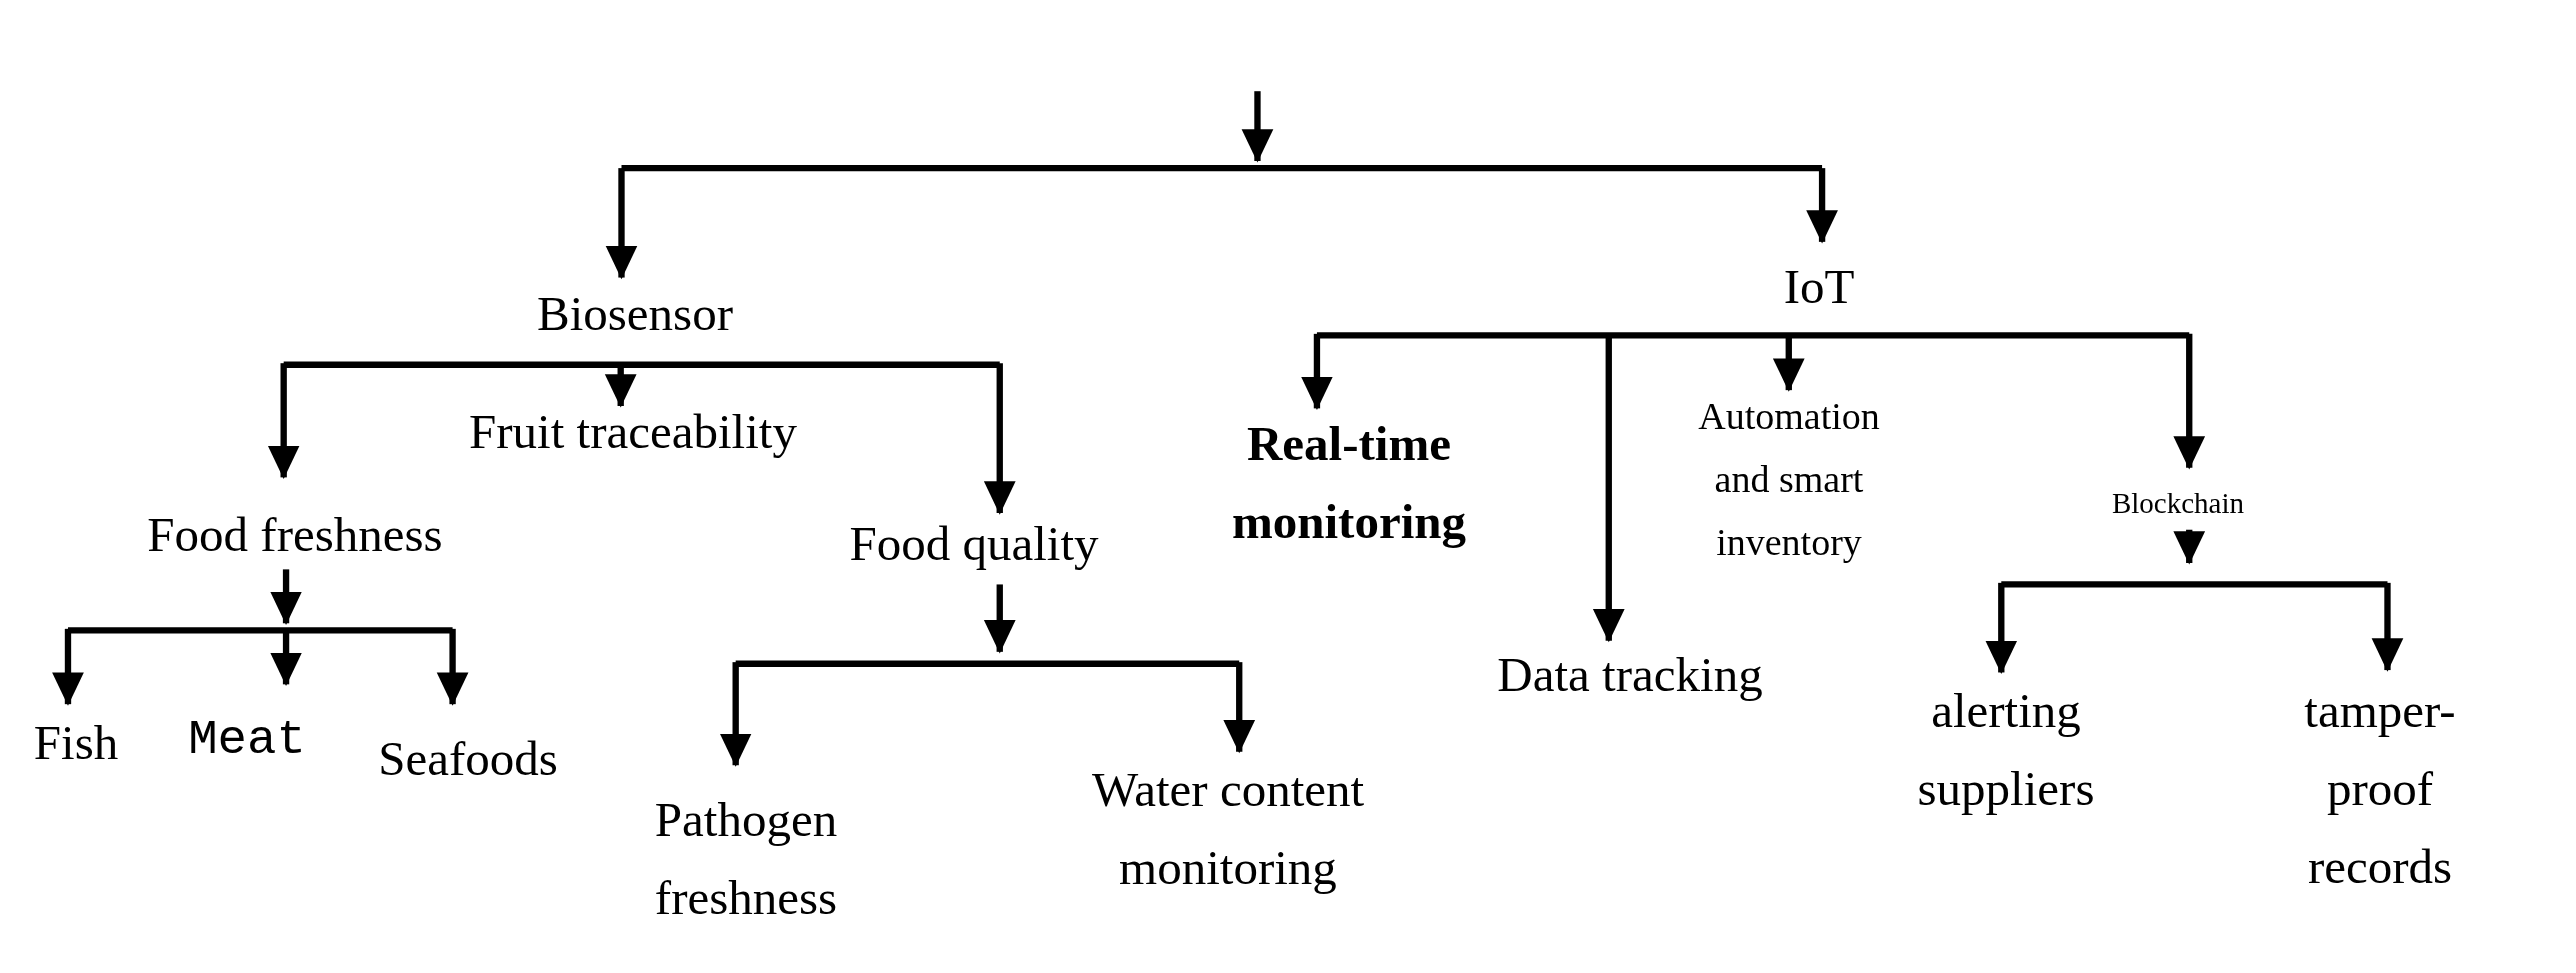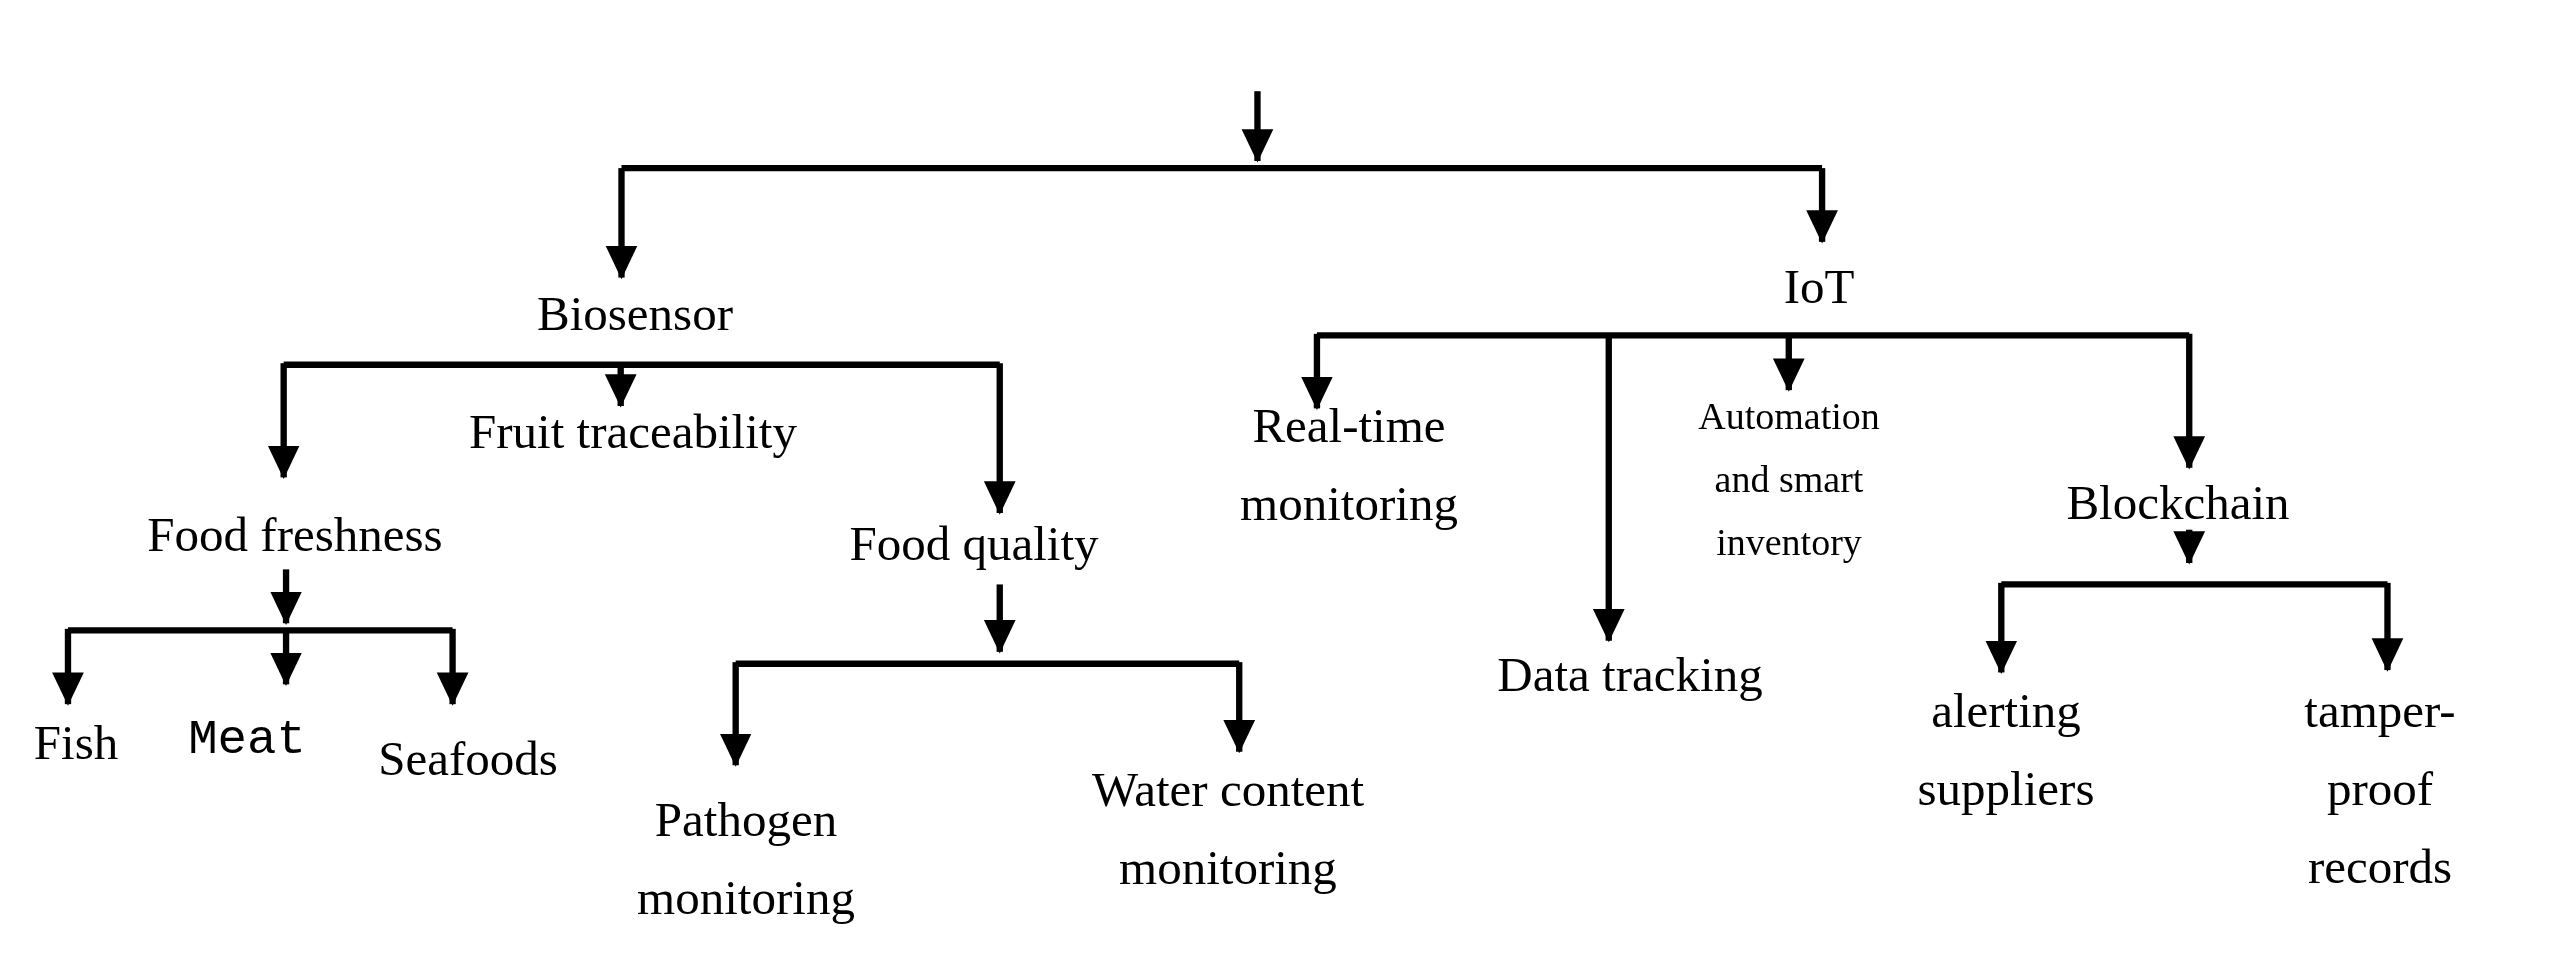--- a/index.html
+++ b/index.html
@@ -25,21 +25,21 @@
     position: absolute;
     transform: translateX(-50%);
     text-align: center;
     white-space: pre-line;
     font-size: 49px;
     line-height: 78px;
     color: #000000;
   }
   .node-label.title    { font-size: 51px; }
   .node-label.small    { font-size: 38px; line-height: 63px; }
-  .node-label.blocklbl { font-size: 49px; text-align: right; }
+  .node-label.blocklbl { font-size: 29px; text-align: right; }
 </style>
 </head>
 <body>
 
 <div id="canvas">
 
   <svg id="edges" width="2576" height="973" viewBox="0 0 3247 1227">
     <defs>
       <marker id="ah" markerUnits="userSpaceOnUse" markerWidth="44" markerHeight="44" viewBox="0 0 44 44" refX="40" refY="22" orient="auto">
         <polygon points="0,2 42,22 0,42" fill="#000000"></polygon>
@@ -89,28 +89,28 @@
 
   <div class="node-label" style="left:76px; top:704px;">Fish</div>
 
   <div class="node-label" style="left:247px; top:701px;font-family:Liberation Mono, monospace;">Meat</div>
 
   <div class="node-label" style="left:468px; top:720px;">Seafoods</div>
 
   <div class="node-label" style="left:974px; top:505px;">Food quality</div>
 
   <div class="node-label" style="left:746px; top:781px;">Pathogen
-monitoring</div>
+freshness</div>
 
   <div class="node-label" style="left:1228px; top:751px;">Water content
 monitoring</div>
 
   <div class="node-label" style="left:1819px; top:248px;">IoT</div>
 
-  <div class="node-label" style="left:1349px; top:387px;">Real-time
+  <div class="node-label" style="left:1349px; top:405px;font-weight:bold;">Real-time
 monitoring</div>
 
   <div class="node-label" style="left:1630px; top:636px;">Data tracking</div>
 
   <div class="node-label small" style="left:1789px; top:385px;">Automation
 and smart
 inventory</div>
 
   <div class="node-label blocklbl" style="left:2178px; top:464px;">Blockchain</div>
 

